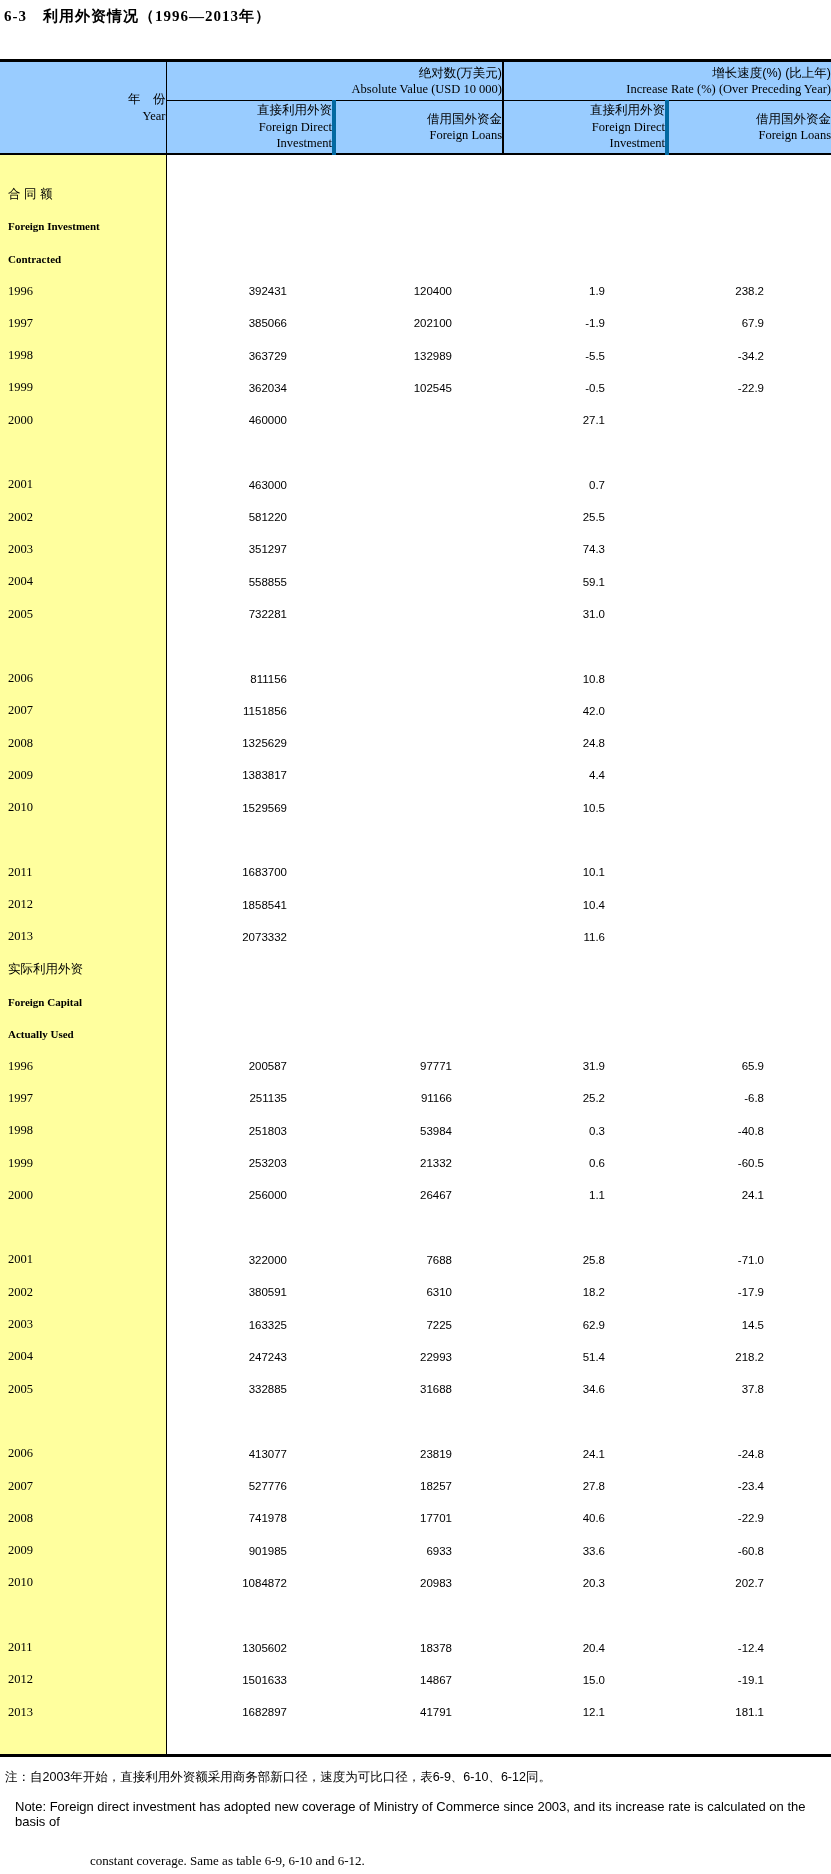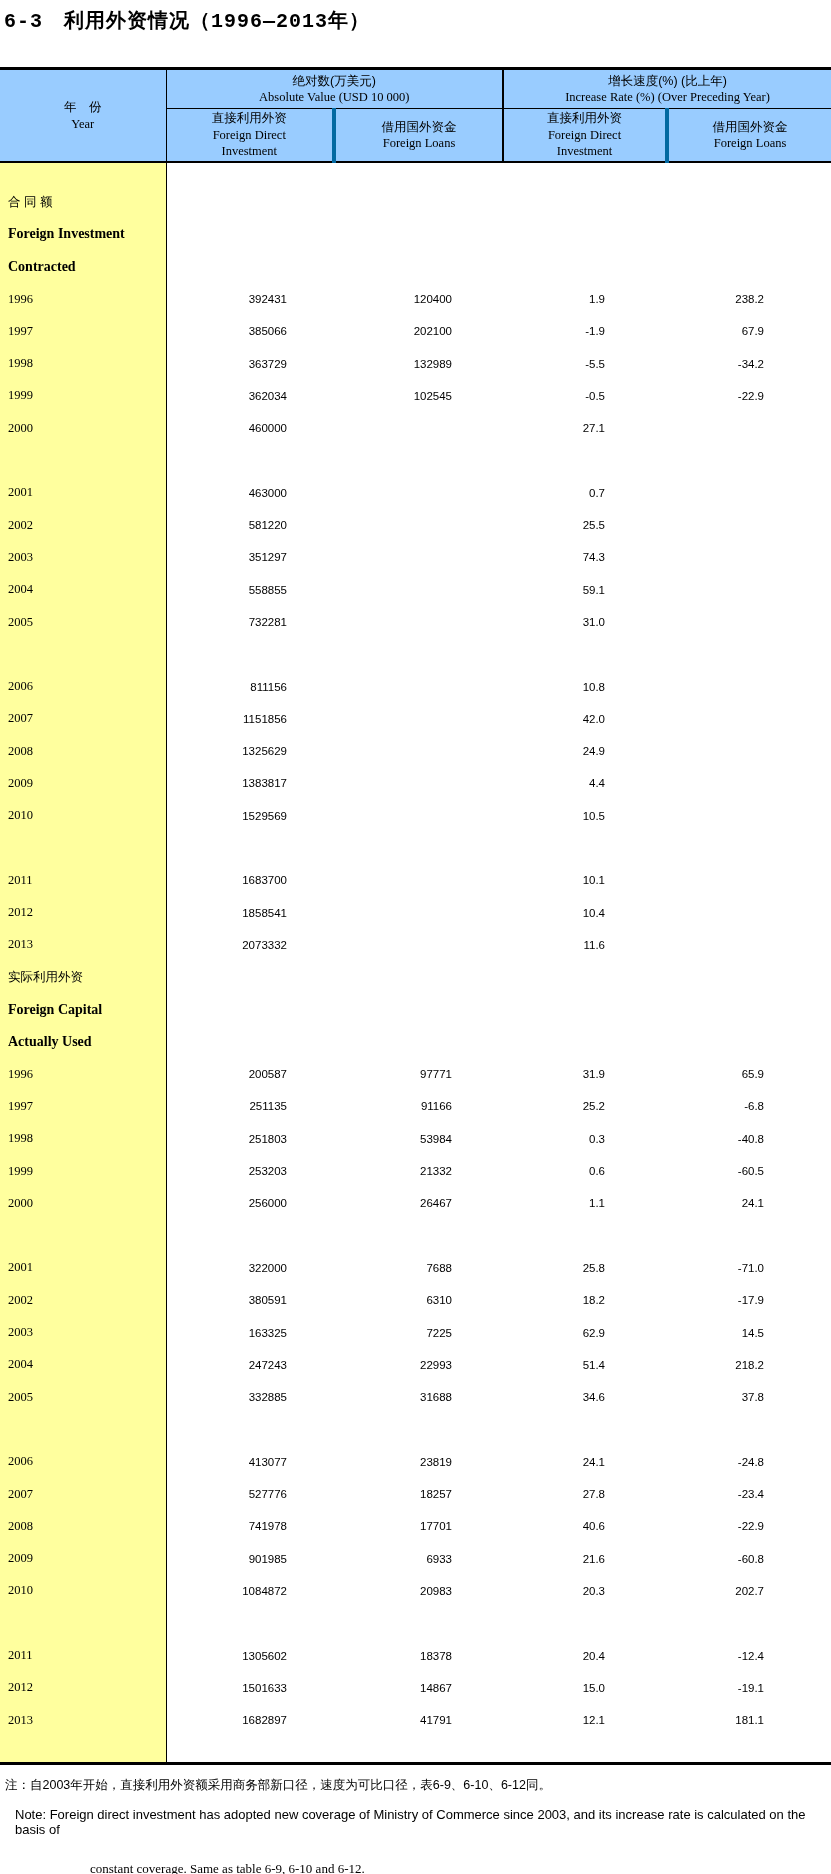--- a/index.html
+++ b/index.html
@@ -2,40 +2,40 @@
 <html style="--header-blue: #99CCFF; --year-yellow: #FFFF9E; --border-black: #000000;"><head>
 <meta charset="utf-8">
 <style>
   * { margin:0; padding:0; box-sizing:border-box; }
   html,body { background:#fff; }
   body { width:831px; font-family:"Liberation Sans",sans-serif; color:#000; }
   .page { width:831px; height:1874px; background:#fff; overflow:hidden; }
 
   .title-zh {
     padding:7px 0 0 4px;
-    font-size:20px; font-weight:bold; letter-spacing:1px;
-    font-family:Liberation Mono, monospace;
+    font-size:15px; font-weight:bold; letter-spacing:1px;
+    font-family:Liberation Serif, serif;
   }
   .title-en {
     padding:3px 0 0 4px;
     font-size:17px;
     font-family:"Liberation Serif",serif;
   }
 
   .table-wrap {
     margin-top:33px;
     border-top:3px solid var(--border-black,#000);
     border-bottom:3px solid var(--border-black,#000);
   }
   table { border-collapse:collapse; width:831px; table-layout:fixed; }
 
   
   th {
     background:var(--header-blue,#99CCFF);
-    font-weight:normal; text-align:center; vertical-align:middle;
+    font-weight:normal; text-align:right; vertical-align:middle;
     line-height:1.3;
   }
   .h-zh { font-size:12.5px; font-family:"Liberation Sans",sans-serif; }
   .h-en { font-size:12.5px; font-family:"Liberation Serif",serif; }
   tr.h1 th { height:38px; }
   tr.h2 th { height:54px; }
   .th-year  { border-right:1px solid #000; border-bottom:2px solid #000; }
   .th-group.g1 { border-right:2px solid #000; border-bottom:1px solid #000; }
   .th-group.g2 { border-bottom:1px solid #000; }
   .th-sub { border-bottom:2px solid #000; }
@@ -48,21 +48,21 @@
   tr.spacer-row.bottom { height:26px; }
   td { vertical-align:middle; }
   td.ylabel {
     background:var(--year-yellow,#FFFF9E);
     border-right:1px solid #000;
     padding-left:8px;
     font-size:12.5px;
   }
   td.ylabel.lbl-yr { font-family:"Liberation Serif",serif; font-size:12.5px; }
   td.ylabel.lbl-zh { font-family:"Liberation Sans",sans-serif; font-size:12.5px; }
-  td.ylabel.lbl-en { font-family:"Liberation Serif",serif; font-weight:bold; font-size:14px; }
+  td.ylabel.lbl-en { font-family:"Liberation Serif",serif; font-weight:bold; font-size:11px; }
   td.v { text-align:right; font-family:"Liberation Sans",sans-serif; font-size:11.5px; }
   td.v1 { padding-right:47px; }
   td.v2 { padding-right:51px; }
   td.v3 { padding-right:62px; }
   td.v4 { padding-right:67px; }
 
   
   .notes { margin-top:12px; }
   .note-zh { padding-left:5px; font-size:12.5px; font-family:"Liberation Sans",sans-serif; }
   .note-en1 { margin-top:13px; padding-left:15px; font-size:13px; font-family:Liberation Sans, sans-serif; }
@@ -245,21 +245,21 @@
     <td class="ylabel lbl-yr">2007</td>
     <td class="v v1">1151856</td>
     <td class="v v2"></td>
     <td class="v v3">42.0</td>
     <td class="v v4"></td>
   </tr>
           <tr class="body-row">
     <td class="ylabel lbl-yr">2008</td>
     <td class="v v1">1325629</td>
     <td class="v v2"></td>
-    <td class="v v3">24.9</td>
+    <td class="v v3">24.8</td>
     <td class="v v4"></td>
   </tr>
           <tr class="body-row">
     <td class="ylabel lbl-yr">2009</td>
     <td class="v v1">1383817</td>
     <td class="v v2"></td>
     <td class="v v3">4.4</td>
     <td class="v v4"></td>
   </tr>
           <tr class="body-row">
@@ -420,21 +420,21 @@
     <td class="ylabel lbl-yr">2008</td>
     <td class="v v1">741978</td>
     <td class="v v2">17701</td>
     <td class="v v3">40.6</td>
     <td class="v v4">-22.9</td>
   </tr>
           <tr class="body-row">
     <td class="ylabel lbl-yr">2009</td>
     <td class="v v1">901985</td>
     <td class="v v2">6933</td>
-    <td class="v v3">21.6</td>
+    <td class="v v3">33.6</td>
     <td class="v v4">-60.8</td>
   </tr>
           <tr class="body-row">
     <td class="ylabel lbl-yr">2010</td>
     <td class="v v1">1084872</td>
     <td class="v v2">20983</td>
     <td class="v v3">20.3</td>
     <td class="v v4">202.7</td>
   </tr>
           <tr class="body-row">

